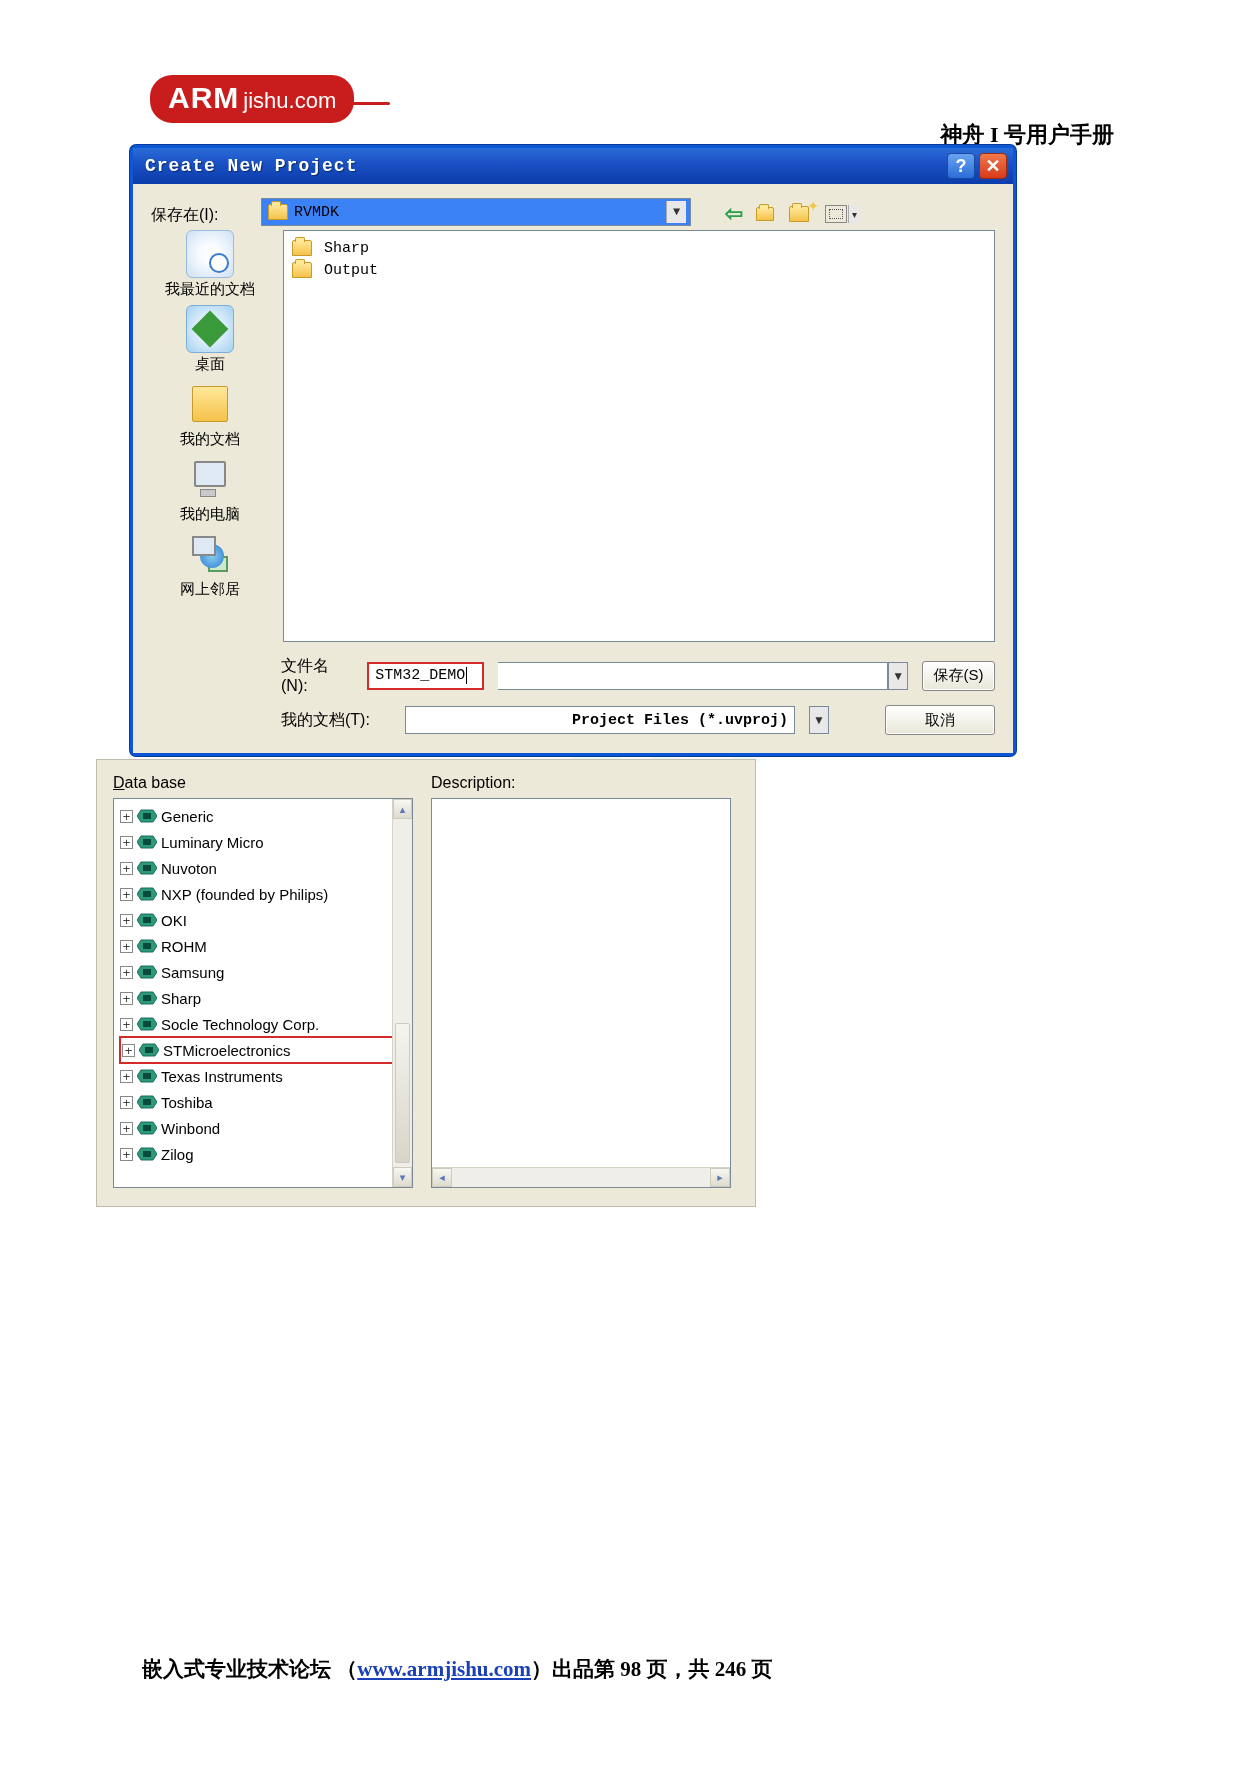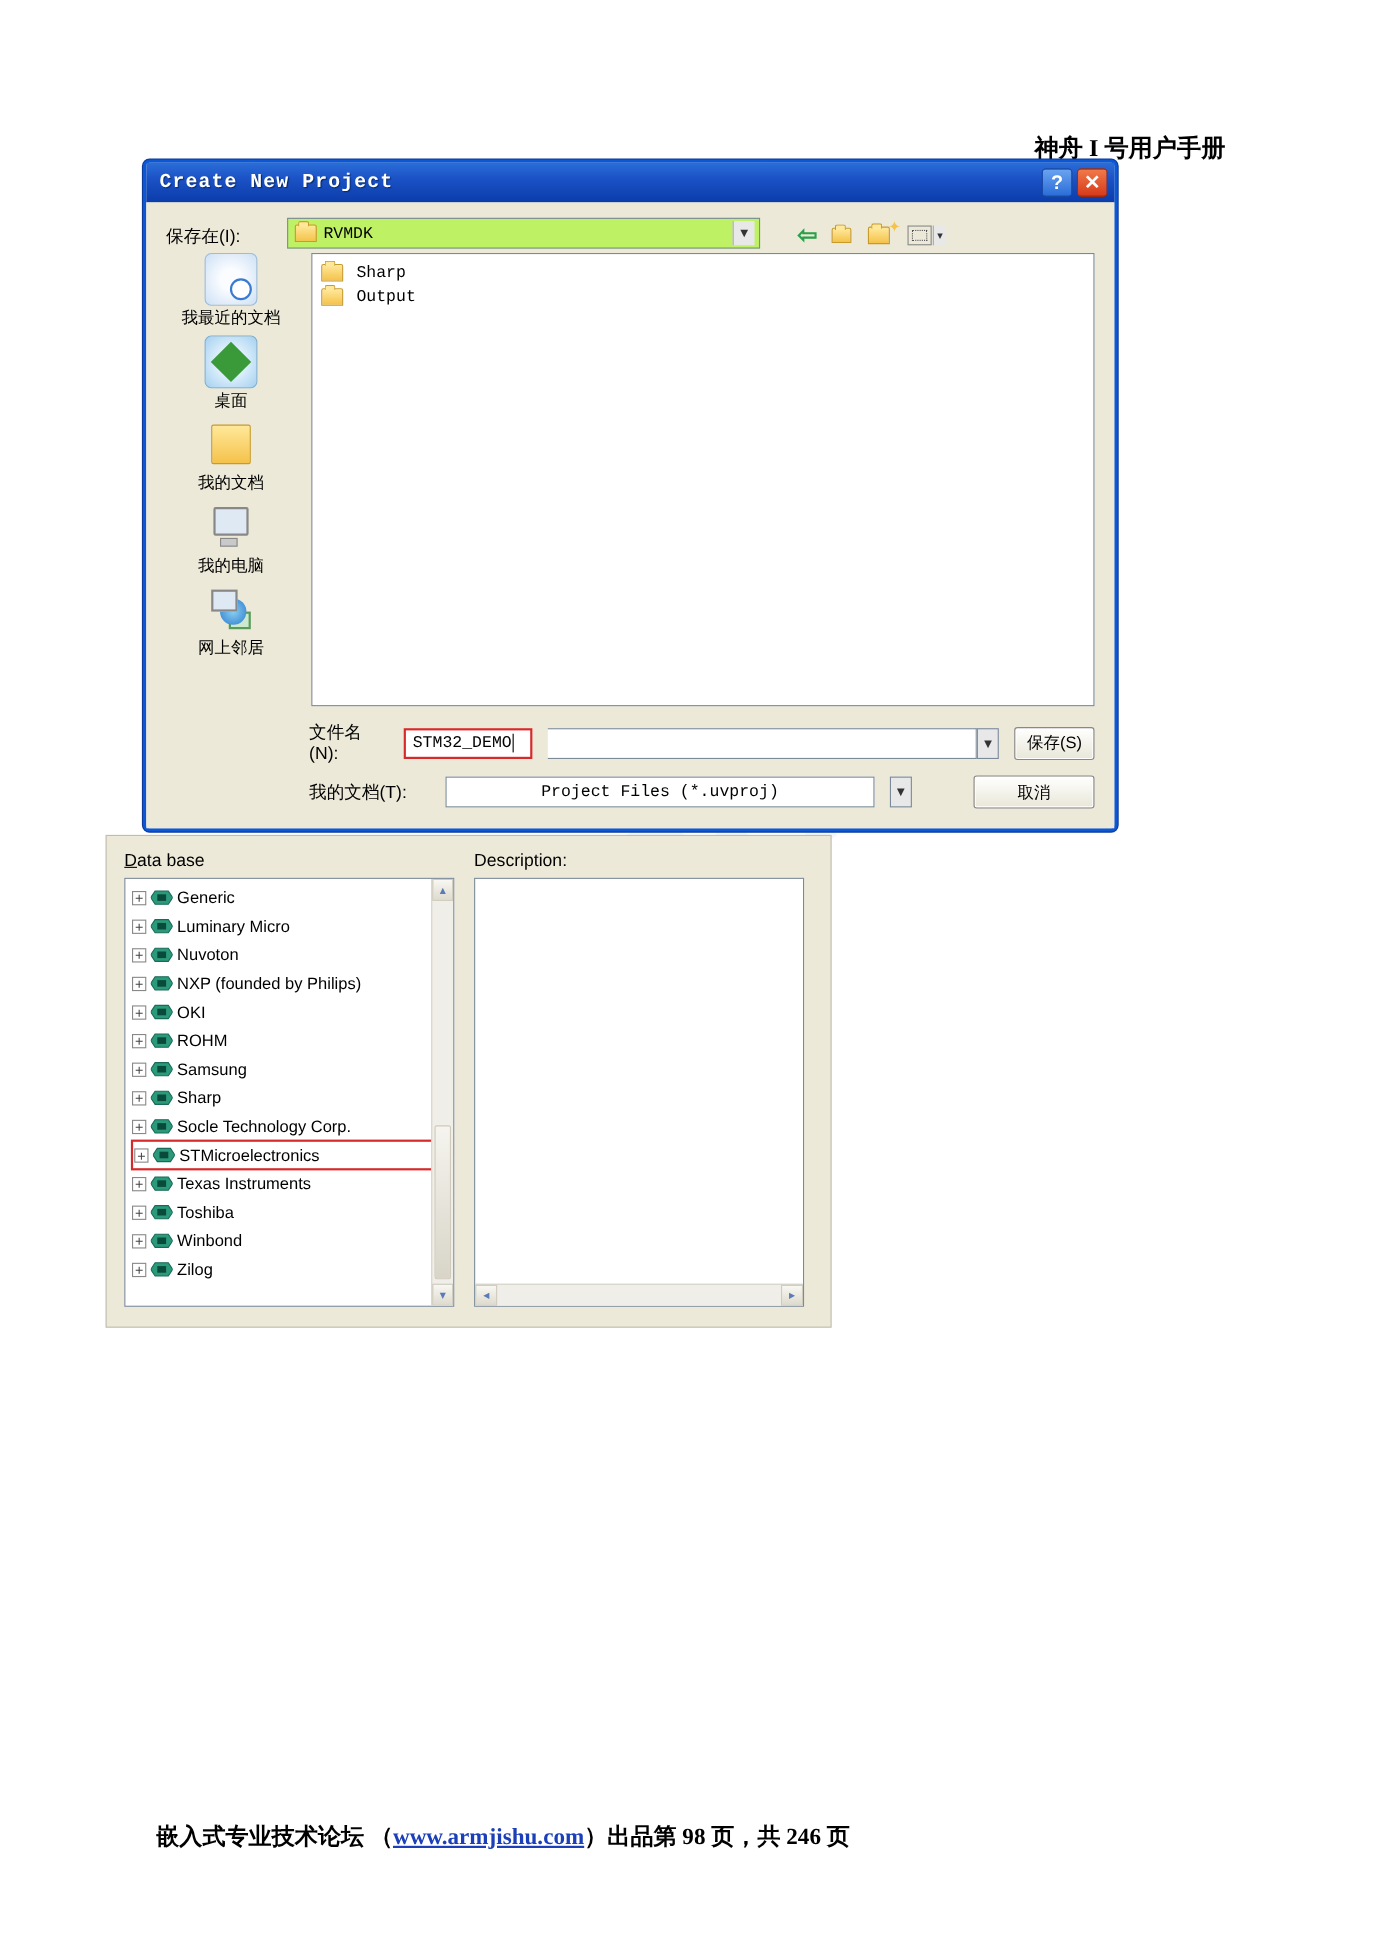--- a/index.html
+++ b/index.html
@@ -102,21 +102,21 @@
     align-items: flex-end;
     margin-bottom: 4px;
   }
   .label {
     width: 110px;
     font-size: 16px;
   }
   .combo {
     display: flex;
     align-items: center;
-    background: #bef264;
+    background: #3b82f6;
     border: 1px solid #7a8a99;
     height: 28px;
     padding: 0 4px 0 6px;
     font-family: "Courier New", monospace;
     font-size: 15px;
   }
   .combo-main { width: 430px; justify-content: space-between; }
   .folder-ico {
     width: 20px; height: 16px;
     background: linear-gradient(#ffe89a,#f5c24a);
@@ -214,21 +214,21 @@
     height: 28px;
     background: #fff;
     border: 1px solid #7a8a99;
     font-family: "Courier New", monospace;
     font-size: 15px;
     padding: 0 6px;
     display: flex;
     align-items: center;
   }
   .input-field.red-hl { border: 2px solid #d62a2a; }
-  .filetype .input-field { display:flex; justify-content:center;}
+  .filetype .input-field { display:flex; justify-content:flex-end;font-weight:bold;}
   .btn-xp {
     width: 110px;
     height: 30px;
     background: linear-gradient(#fff,#e9e7d8);
     border: 1px solid #888;
     border-radius: 3px;
     font-size: 15px;
     display:flex;align-items:center;justify-content:center;
     box-shadow: 0 0 0 1px #fff inset;
   }
@@ -336,20 +336,25 @@
 </style>
 </head>
 <body>
 
 <div class="page">
 
   <svg class="watermark" viewBox="0 0 600 600">
     <text x="0" y="300" font-size="120" fill="#5ab0d8" font-family="Arial" font-weight="bold">www.armjishu.com</text>
   </svg>
 
+  <div class="logo">
+    <span class="logo-badge">
+      <span class="arm">ARM</span><span class="jishu">jishu.com</span>
+    </span><span class="logo-tail"></span>
+  </div>
 
   <div class="doc-title">神舟 I 号用户手册</div>
 
   <div class="dialog">
     <div class="titlebar">
       <div class="titlebar-text">Create New Project</div>
       <div class="winbtn help">?</div>
       <div class="winbtn close">✕</div>
     </div>
     <div class="dlg-body">

